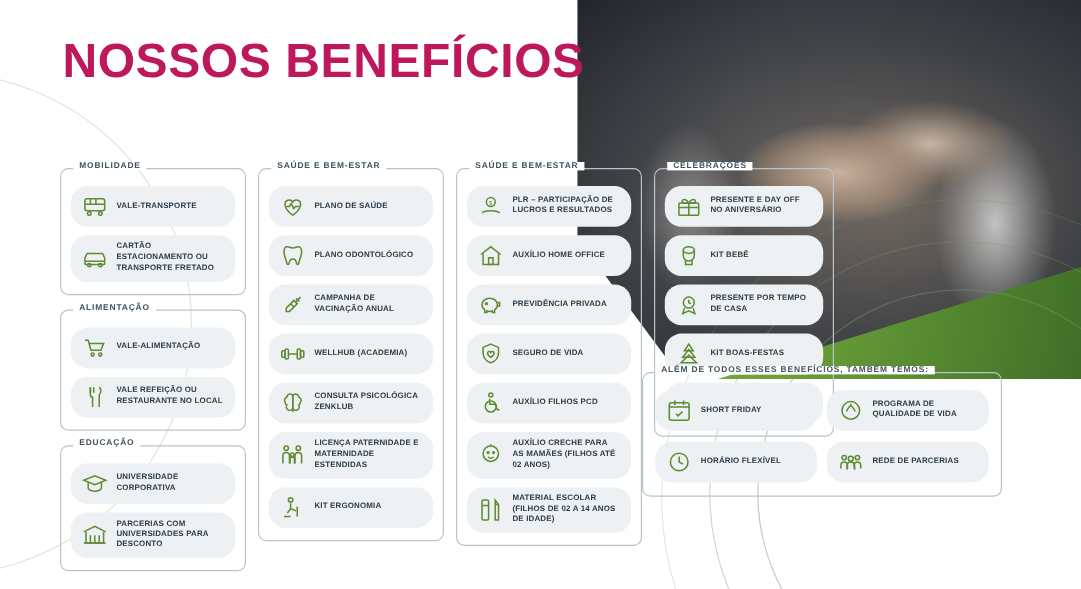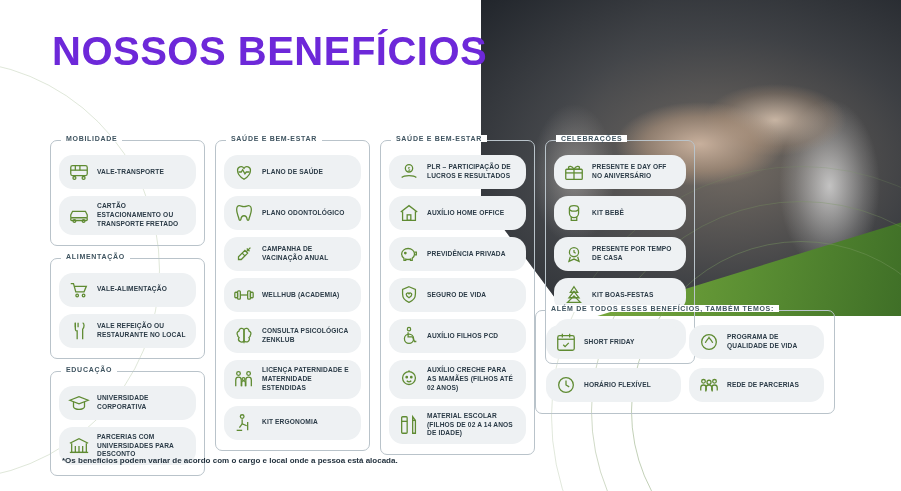--- a/index.html
+++ b/index.html
@@ -68,21 +68,21 @@
   .title {
     position: absolute;
     left: 52px; top: 28px;
     font-size: 40px;
     font-weight: bold;
     letter-spacing: 0.5px;
     line-height: 1.18;
     color: #6e9a3a;
     text-transform: uppercase;
   }
-  .title .l2 { color: #6d28d9; }
+  .title .l2 { color: #be185d; }
 
   
   .columns {
     position: absolute;
     left: 50px; top: 140px;
     width: 800px;
     display: flex;
     gap: 10px;
     align-items: flex-start;
   }
@@ -545,14 +545,13 @@
             <path d="M3 18v-3a3 3 0 0 1 6 0v3"></path>
               <path d="M15 18v-3a3 3 0 0 1 6 0v3"></path>
             <path d="M8.5 19v-3.5a3.5 3.5 0 0 1 7 0V19"></path>
           </svg>
         </span>
         <span class="lbl">REDE DE PARCERIAS</span>
       </div>
     </div>
   </div>
 
-  <div class="footnote">*Os benefícios podem variar de acordo com o cargo e local onde a pessoa está alocada.</div>
 </div>
 
 </body></html>

